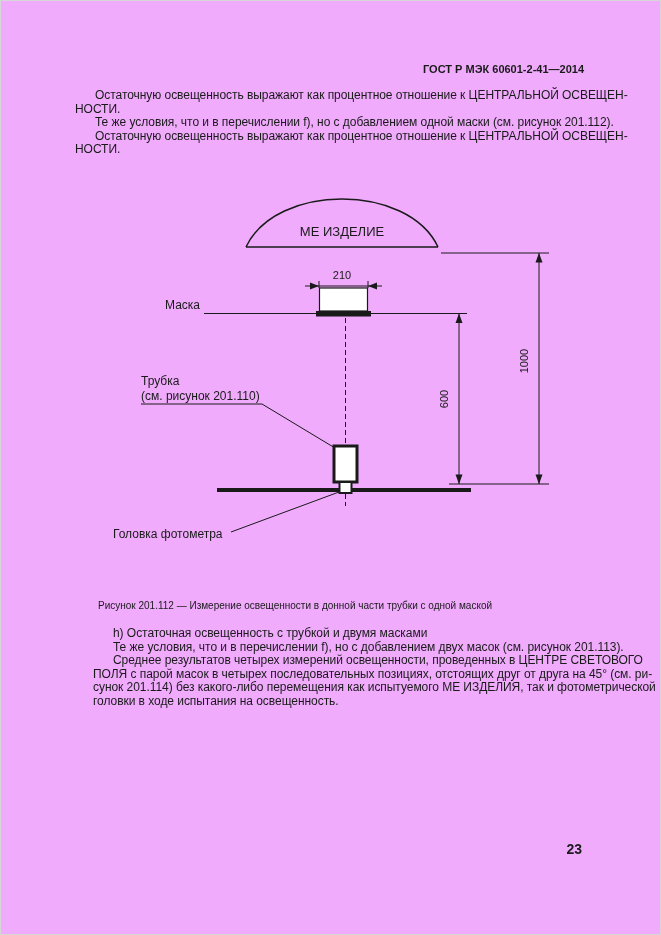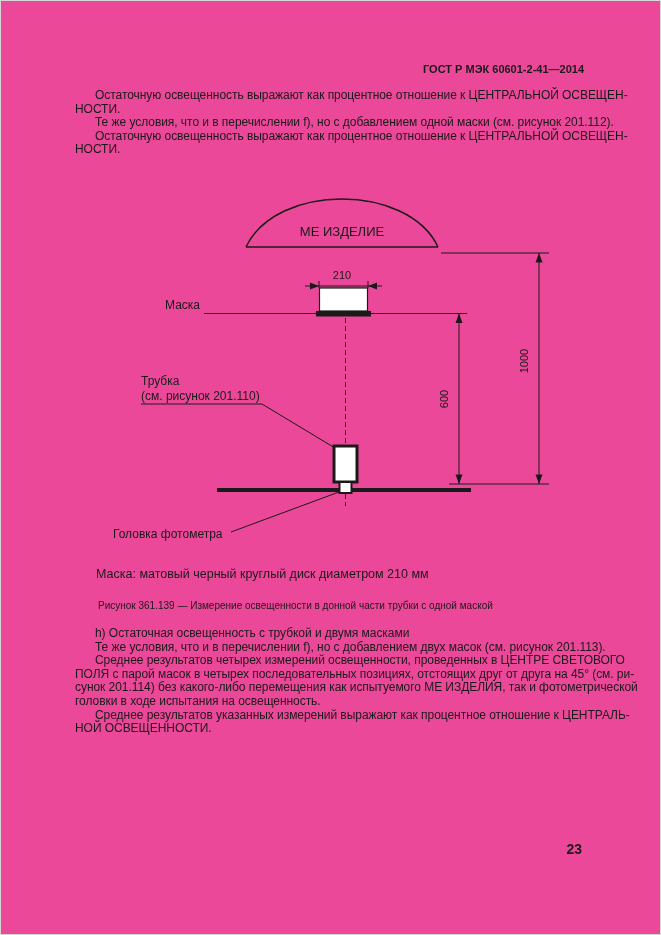--- a/index.html
+++ b/index.html
@@ -2,21 +2,21 @@
 <html><head>
 <meta charset="utf-8">
 <style>
   * { margin: 0; padding: 0; box-sizing: border-box; }
   html, body { background: #f2f2f2; }
   .page {
     position: relative;
     width: 661px;
     height: 935px;
     margin: 0 auto;
-    background: #ec4899;
+    background: #f0abfc;
     border: 1px solid #d6d6d6;
     font-family: "Liberation Sans", sans-serif;
     color: #1a1a1a;
     overflow: hidden;
   }
   .doc-header {
     position: absolute;
     top: 62px;
     right: 76px;
     font-size: 11px;
@@ -25,21 +25,21 @@
   }
   .textblock {
     position: absolute;
     left: 74px;
     width: 518px;
     font-size: 12px;
     line-height: 13.6px;
     letter-spacing: -0.05px;
   }
   #block-a { top: 88px; }
-  #block-b { top: 626px; }
+  #block-b { top: 626px; margin-left: 18px; }
   .para {
     white-space: pre;
     text-indent: 20px;
   }
   .diagram {
     position: absolute;
     top: 190px;
     left: 0;
   }
   .diagram text {
@@ -139,30 +139,27 @@
       <line x1="140" y1="213" x2="261" y2="213" stroke="#1a1a1a" stroke-width="1"></line>
       <line x1="261" y1="213" x2="334" y2="257" stroke="#1a1a1a" stroke-width="1"></line>
     </g>
 
     <g>
       <text x="112" y="347" font-size="12">Головка фотометра</text>
       <line x1="230" y1="341" x2="338" y2="301" stroke="#1a1a1a" stroke-width="1"></line>
     </g>
   </svg>
 
-  <div class="mask-note">Маска: матовый черный круглый диск диаметром 210 мм</div>
 
-  <div class="fig-caption">Рисунок 361.139 — Измерение освещенности в донной части трубки с одной маской</div>
+  <div class="fig-caption">Рисунок 201.112 — Измерение освещенности в донной части трубки с одной маской</div>
 
   <div class="textblock" id="block-b">
     <div class="para">h) Остаточная освещенность с трубкой и двумя масками</div>
     <div class="para">Те же условия, что и в перечислении f), но с добавлением двух масок (см. рисунок 201.113).</div>
     <div class="para">Среднее результатов четырех измерений освещенности, проведенных в ЦЕНТРЕ СВЕТОВОГО
 ПОЛЯ с парой масок в четырех последовательных позициях, отстоящих друг от друга на 45° (см. ри-
 сунок 201.114) без какого-либо перемещения как испытуемого МЕ ИЗДЕЛИЯ, так и фотометрической
 головки в ходе испытания на освещенность.</div>
-    <div class="para">Среднее результатов указанных измерений выражают как процентное отношение к ЦЕНТРАЛЬ-
-НОЙ ОСВЕЩЕННОСТИ.</div>
   </div>
 
   <div class="page-num">23</div>
 
 </div>
 
 </body></html>

